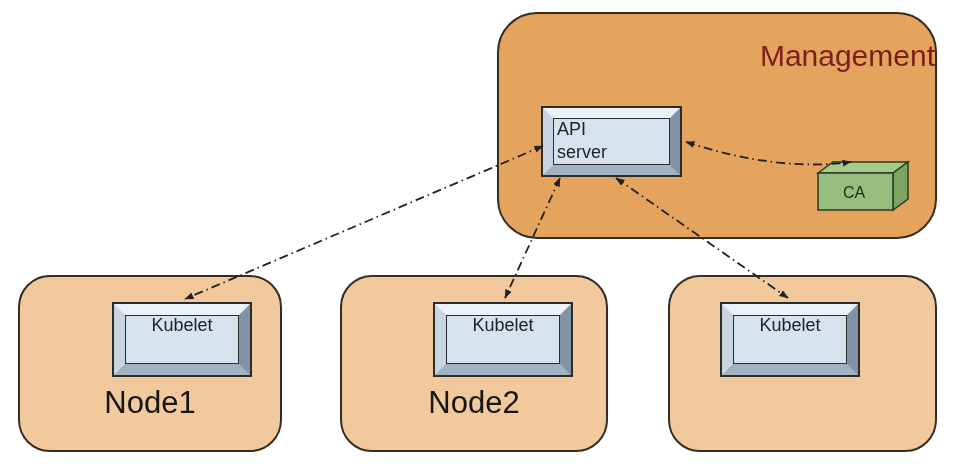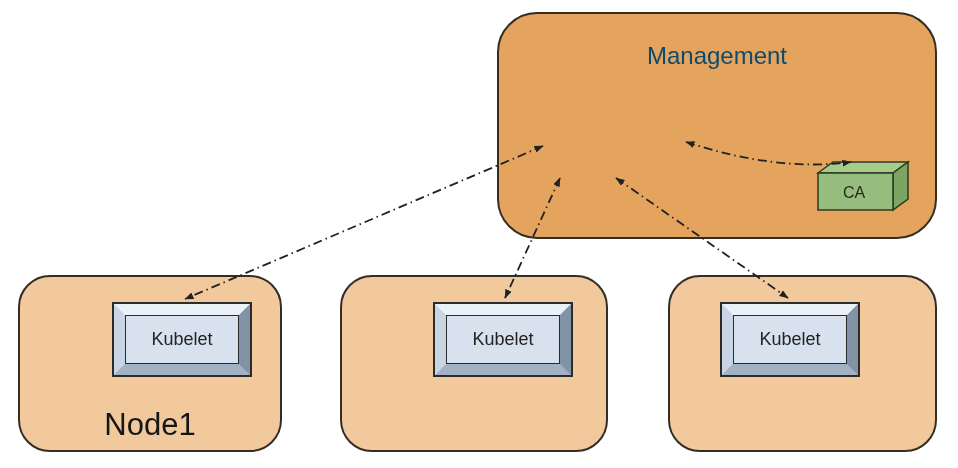--- a/index.html
+++ b/index.html
@@ -30,29 +30,29 @@
     background: #F2C99C;
     border-radius: 32px;
   }
   .worker.n1 { left: 18px;  top: 275px; width: 264px; }
   .worker.n2 { left: 340px; top: 275px; width: 268px; }
   .worker.n3 { left: 668px; top: 275px; width: 269px; }
 
   .mgmt-title {
     position: absolute;
     left: 0; right: 0; top: 24px;
-    text-align: center;
-    font-size: 24px;
+    text-align: right;
+    font-size: 30px;
     line-height: 35px;
-    color: #0c4a6e;
+    color: #7f1d1d;
   }
 
   .worker-label {
     position: absolute;
-    left: 0; right: 0; top: 130px;
+    left: 0; right: 0; top: 108px;
     text-align: center;
     font-size: 31px;
     color: #161616;
   }
 
   
   .bevel {
     position: absolute;
     box-sizing: border-box;
     border-style: solid;
@@ -69,21 +69,21 @@
     position: absolute;
     left: 4px; top: 0px;
     font-size: 18px;
     line-height: 23px;
     color: #222;
   }
   .bevel.kubelet {
     width: 136px; height: 71px;
     border-width: 11px;
     display: flex;
-    align-items: center;
+    align-items: flex-start;
     justify-content: center;
   }
   .worker.n1 .kubelet { left: 94px; top: 27px; }
   .worker.n2 .kubelet { left: 93px; top: 27px; }
   .worker.n3 .kubelet { left: 52px; top: 27px; }
   .kubelet-text {
     font-size: 18px;
     color: #222;
   }
 
@@ -110,39 +110,46 @@
 <body>
 
 <div class="stage">
 
   <div class="group-box mgmt">
     <div class="mgmt-title">
       <div>Management</div>
     </div>
   </div>
 
+  <div class="bevel api">
+    <div class="api-text">
+      <div>API</div>
+      <div>server</div>
+    </div>
+  </div>
 
   <svg class="ca-svg" width="104" height="62" viewBox="0 0 104 62">
     <polygon points="6,17 21,6 96,6 81,17" stroke="#2c3a24" stroke-width="1.5" fill="#A6CC8C"></polygon>
     <polygon points="81,17 96,6 96,43 81,54" stroke="#2c3a24" stroke-width="1.5" fill="#7BA561"></polygon>
     <polygon points="6,17 81,17 81,54 6,54" stroke="#2c3a24" stroke-width="1.5" fill="#96BD7D"></polygon>
     <text class="ca-text" x="42" y="42">CA</text>
   </svg>
 
   <div class="group-box worker n1">
     <div class="bevel kubelet">
       <span class="kubelet-text">Kubelet</span>
     </div>
     <div class="worker-label">Node1</div>
   </div>
 
   <div class="group-box worker n2">
     <div class="bevel kubelet">
       <span class="kubelet-text">Kubelet</span>
     </div>
+    <div class="worker-label">Node2</div>
   </div>
 
   <div class="group-box worker n3">
     <div class="bevel kubelet">
       <span class="kubelet-text">Kubelet</span>
     </div>
   </div>
 
   <svg class="arrows" width="958" height="468" viewBox="0 0 958 468">
     <defs>

